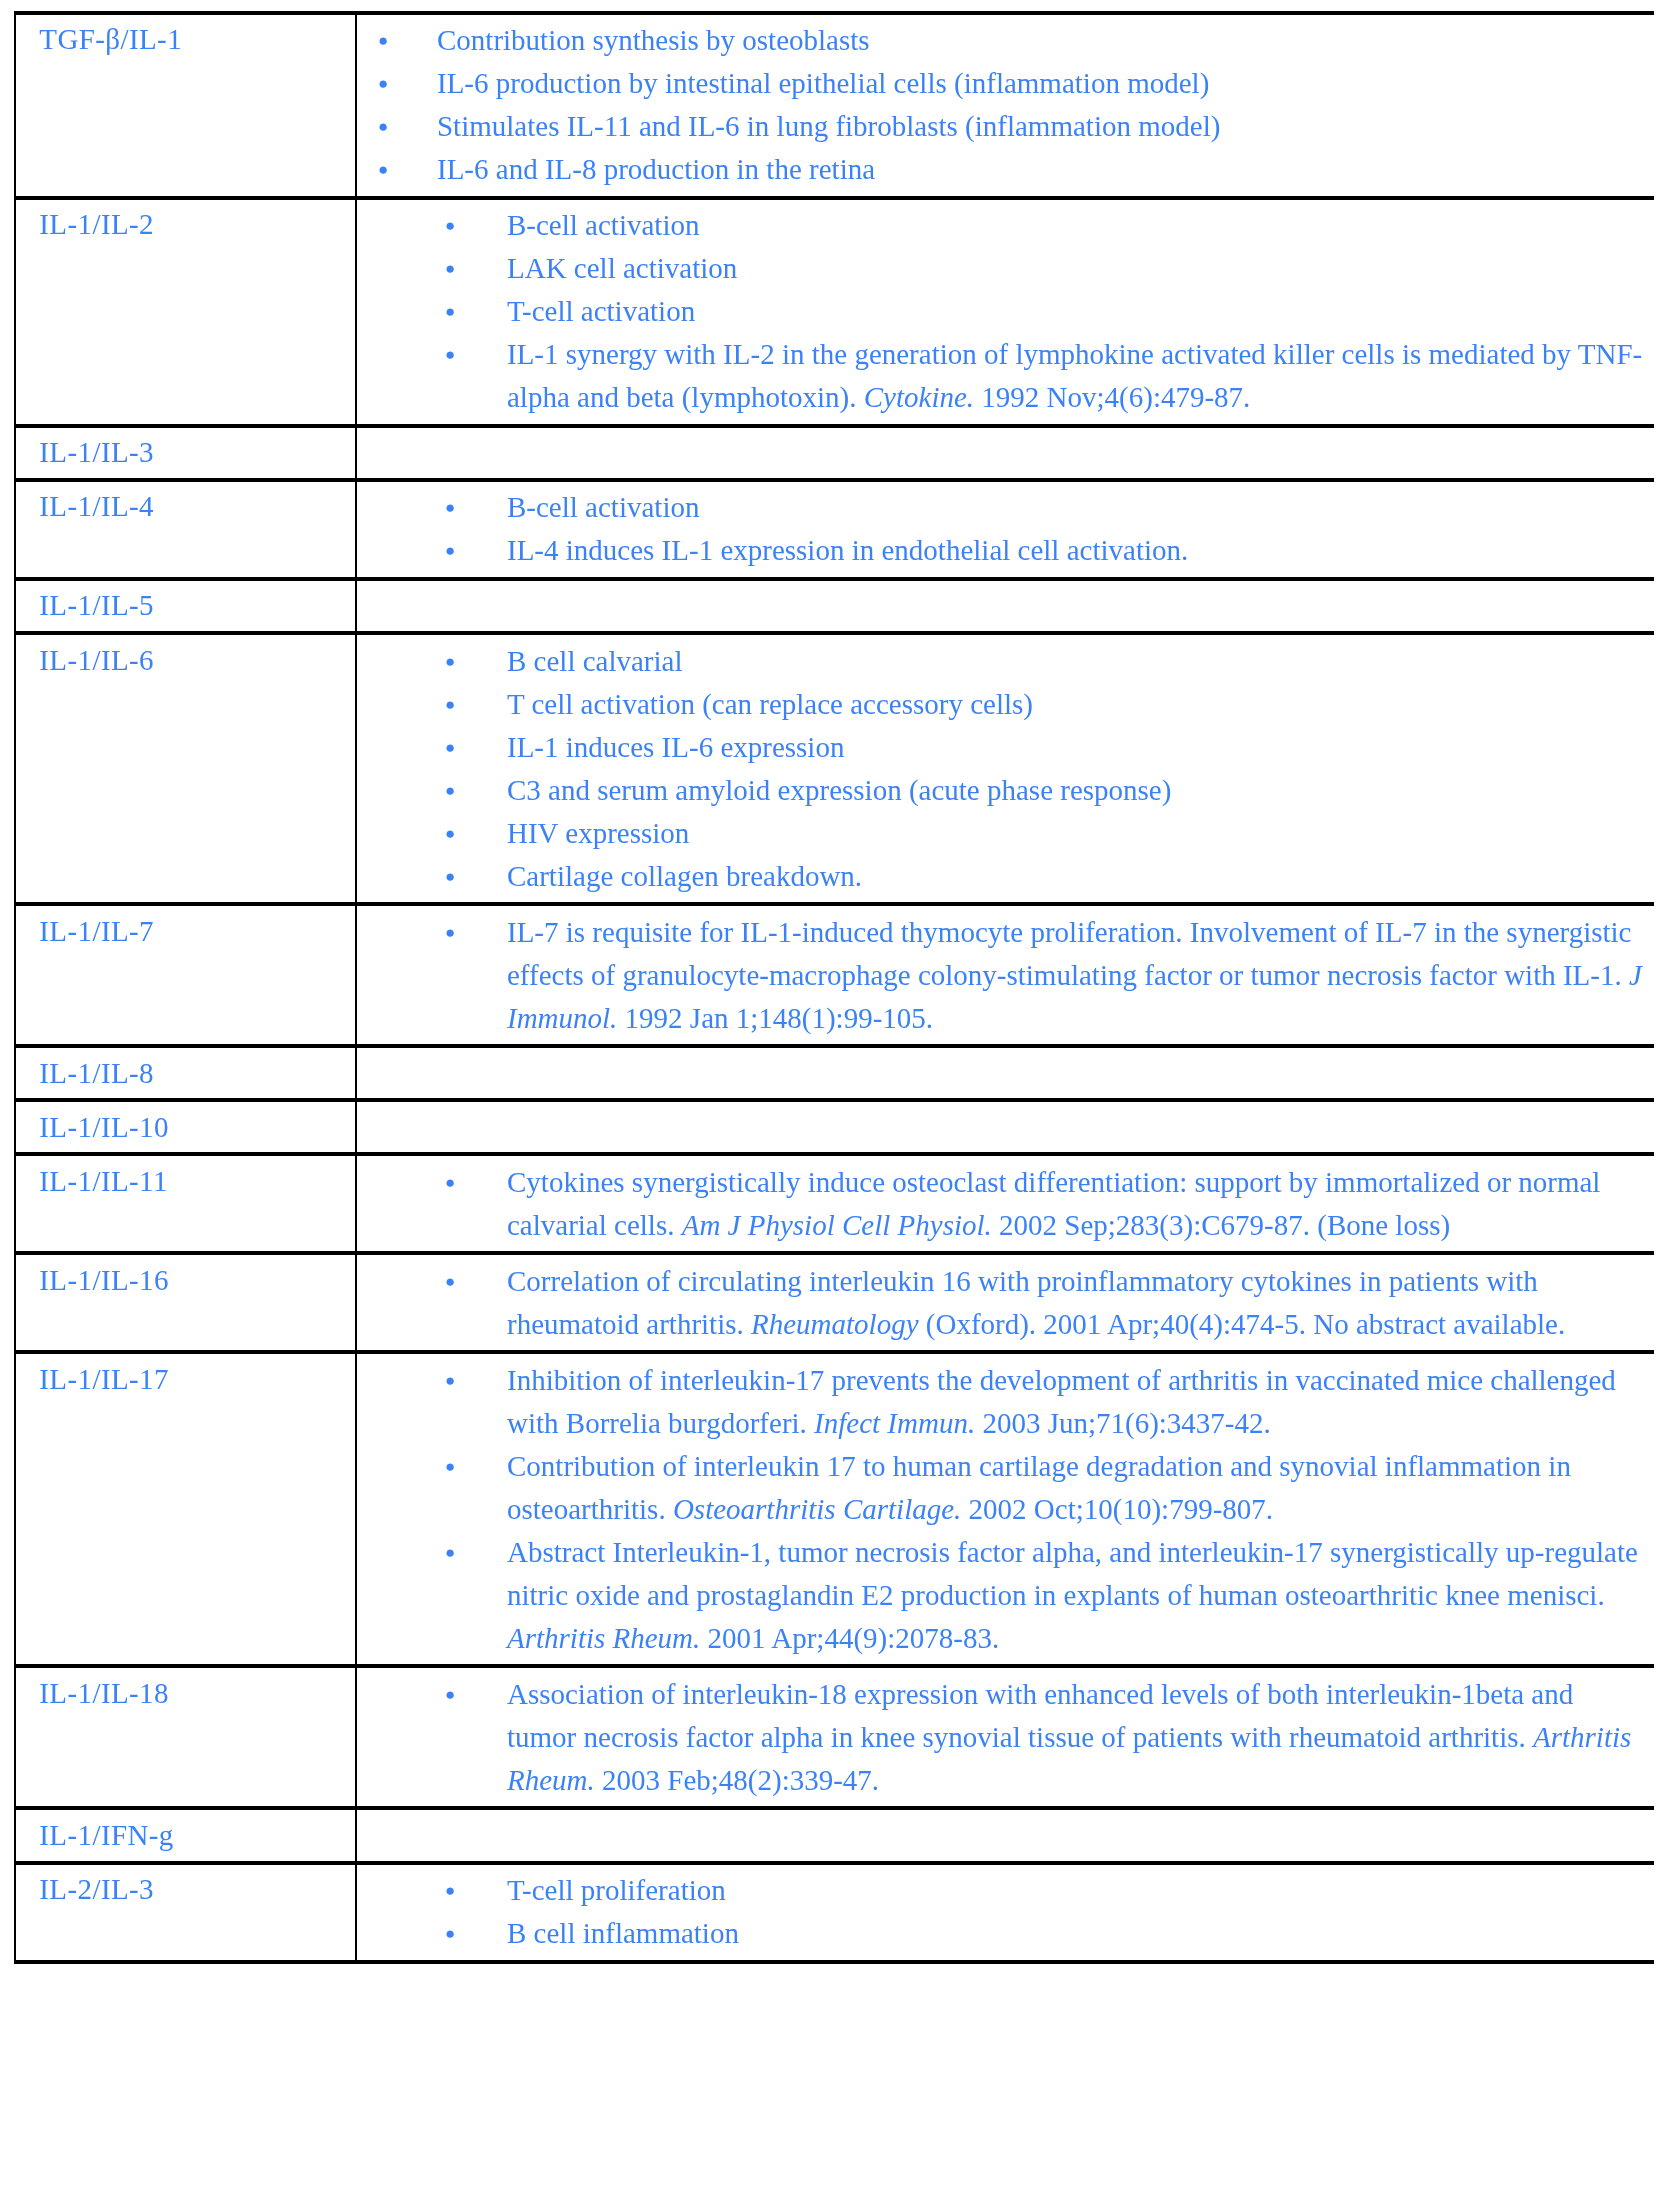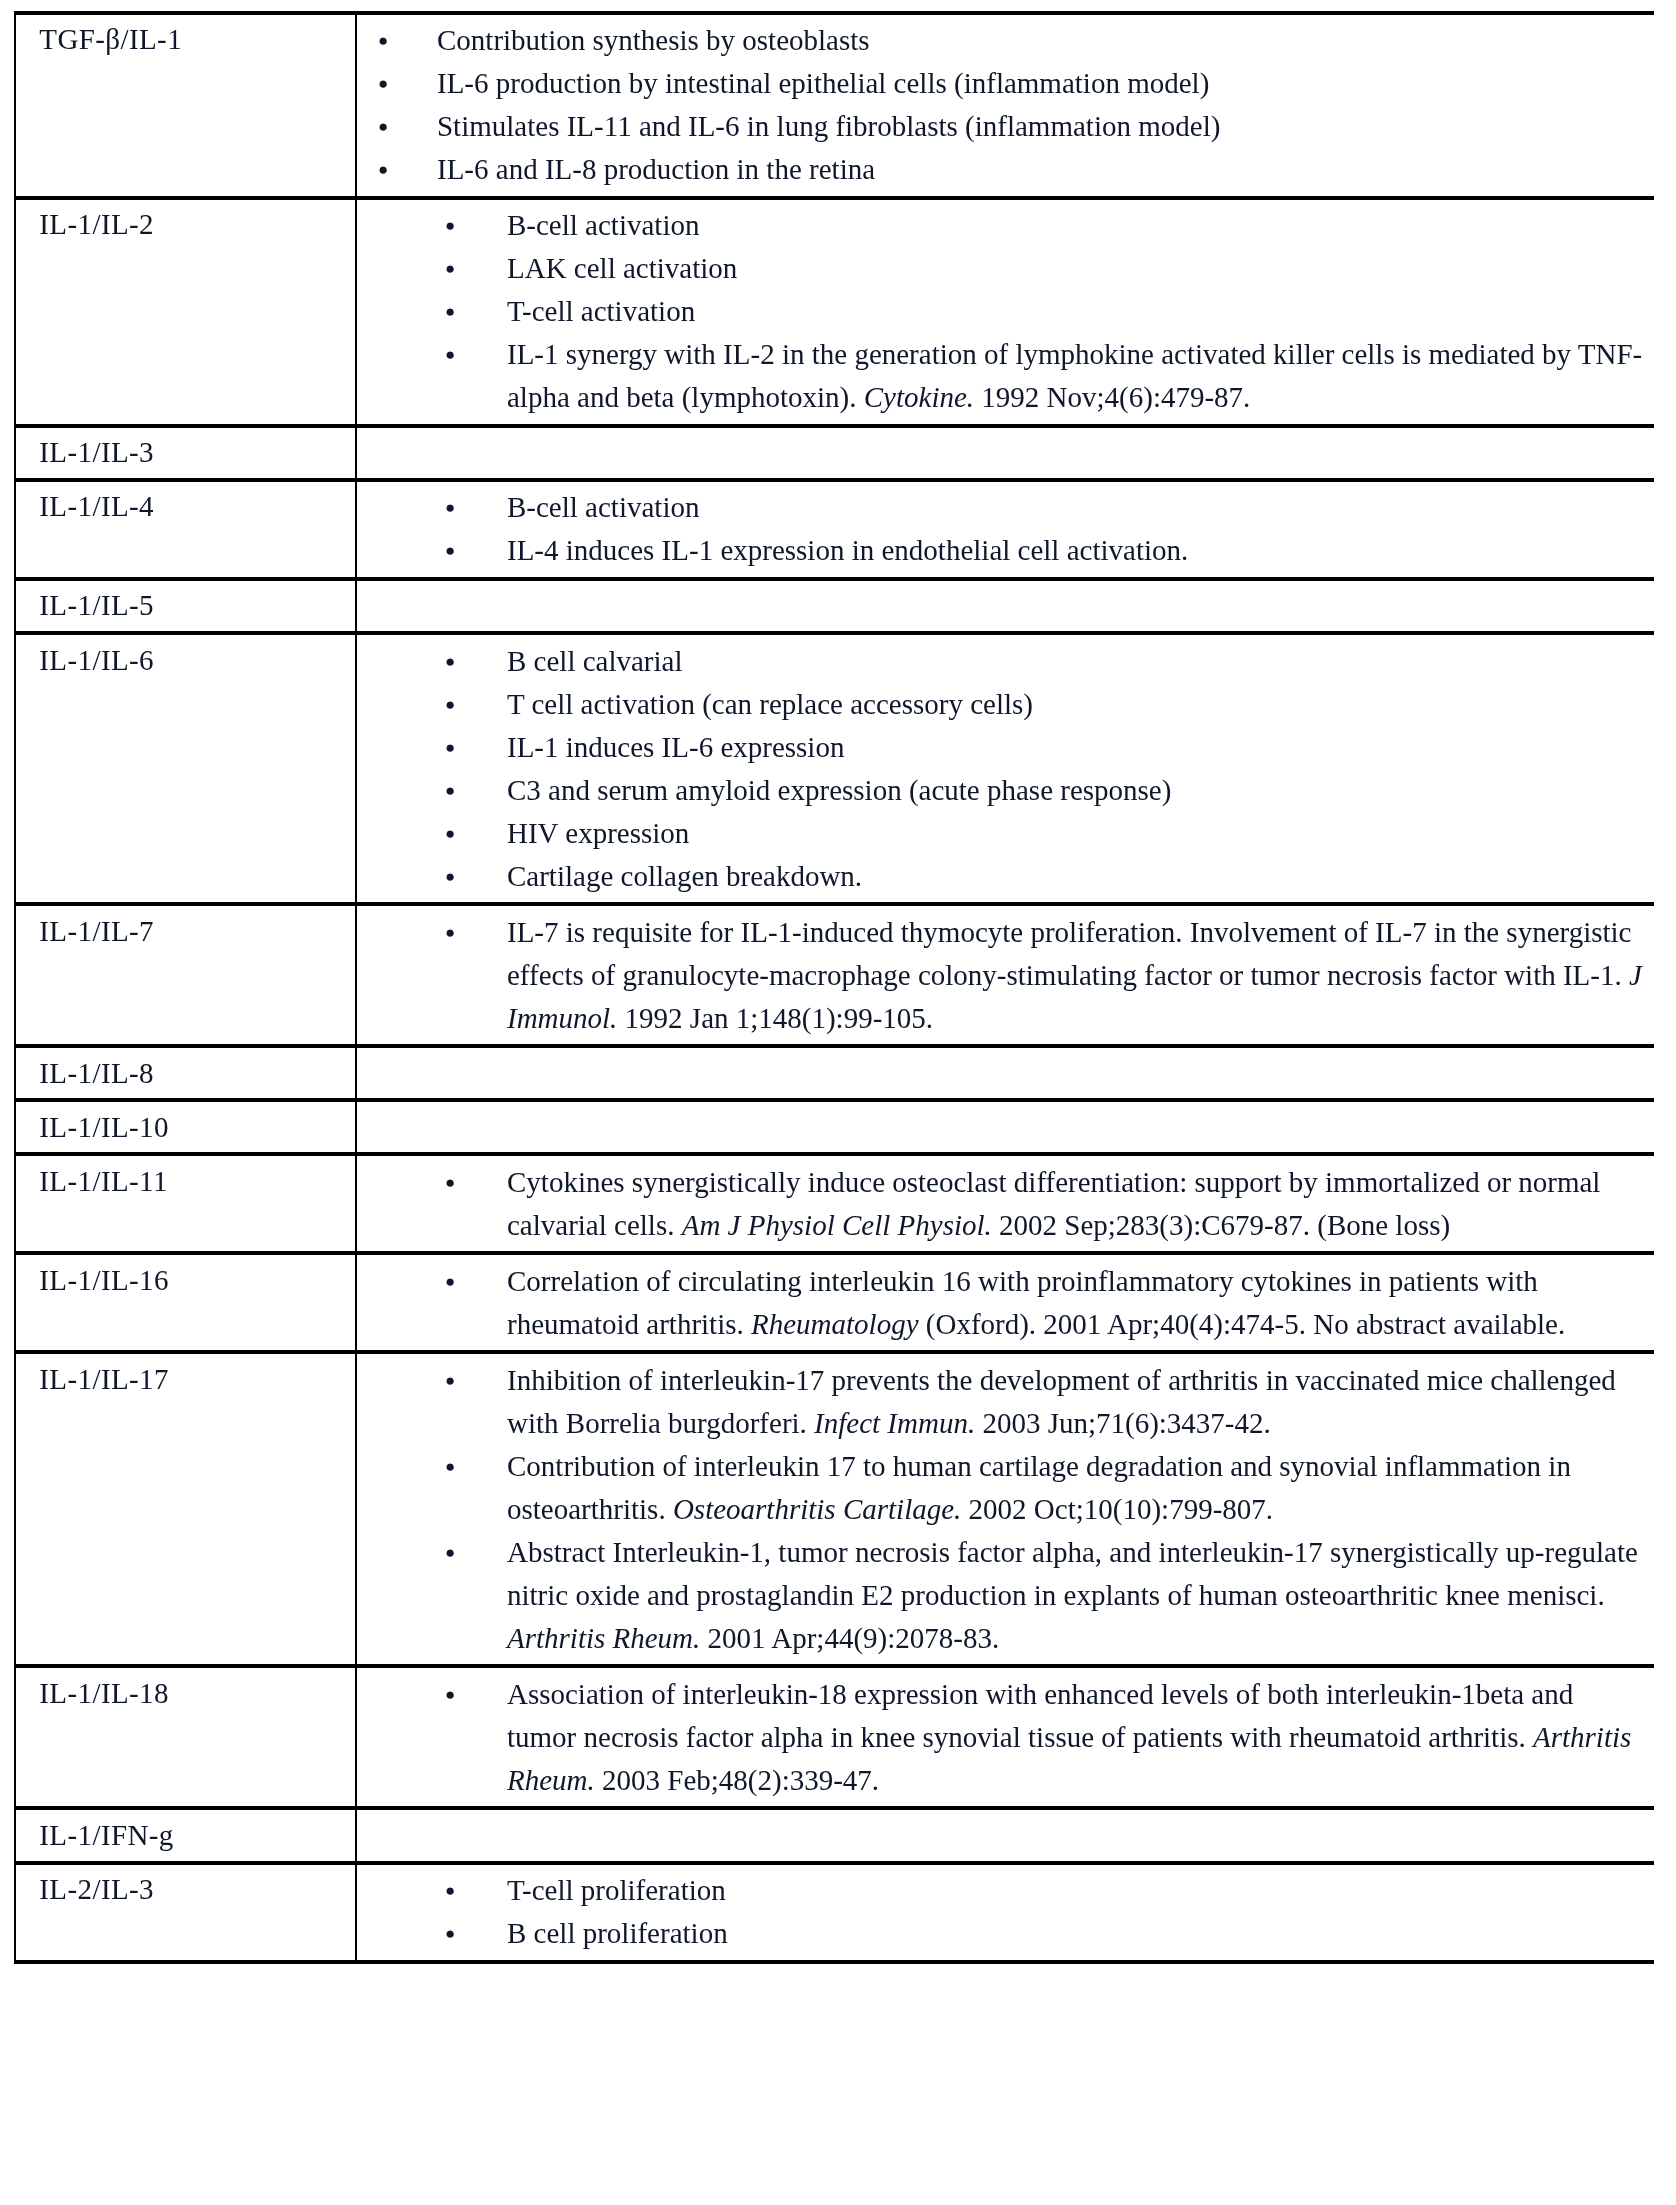--- a/index.html
+++ b/index.html
@@ -7,21 +7,21 @@
     padding: 0;
     background: #ffffff;
   }
   .page {
     position: relative;
     width: 1654px;
     height: 2205px;
     background: #ffffff;
     overflow: hidden;
     font-family: "Liberation Serif", "DejaVu Serif", serif;
-    color: #0f172a;
+    color: #3b82f6;
   }
   table.grid {
     border-collapse: collapse;
     table-layout: fixed;
     width: 1647px;
     margin: 10.7px 0 0 14.3px;
   }
   col.c-label   { width: 341px; }
   col.c-content { width: 1305px; }
   td {
@@ -234,20 +234,20 @@
         </tr>
         <tr>
           <td class="label-cell">IL-2/IL-3</td>
           <td class="content-cell">
             <div class="bullet-item">
               <span class="dot">●</span>
               <span class="bullet-text"><span>T-cell proliferation</span></span>
             </div>
             <div class="bullet-item">
               <span class="dot">●</span>
-              <span class="bullet-text"><span>B cell proliferation</span></span>
+              <span class="bullet-text"><span>B cell inflammation</span></span>
             </div>
           </td>
         </tr>
       </tbody>
   </table>
 </div>
 
 
 </body></html>

